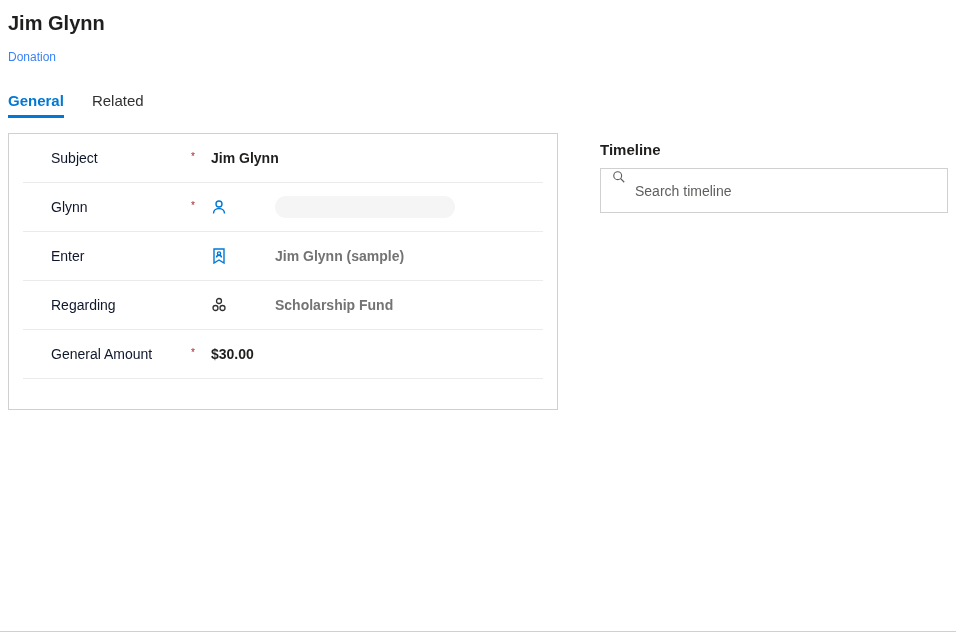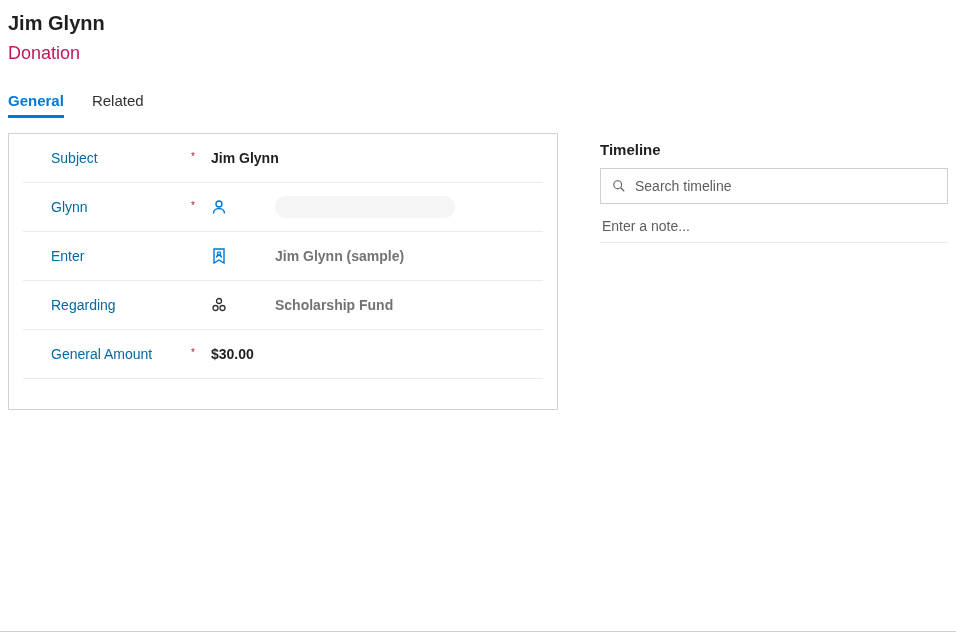--- a/index.html
+++ b/index.html
@@ -17,23 +17,23 @@
     }
     .header {
       padding: 12px 8px 4px 8px;
     }
     .record-title {
       font-size: 20px;
       font-weight: 600;
       color: #201f1e;
     }
     .record-subtitle {
-      font-size: 18px;
-      color: #be185d;
-      margin-top: 8px;
+      font-size: 12px;
+      color: #3b82f6;
+      margin-top: 15px;
     }
     .tabs {
       display: flex;
       gap: 28px;
       padding: 24px 8px 0 8px;
       border-bottom: 1px solid transparent;
     }
     .tab {
       font-size: 15px;
       color: #323130;
@@ -65,21 +65,21 @@
       padding: 0 0 0 28px;
       min-height: 49px;
       margin: 0 14px;
     }
     .form-row:first-child {
       border-top: none;
     }
     .form-label {
       width: 140px;
       font-size: 14px;
-      color: #0369a1;
+      color: #0f172a;
       flex-shrink: 0;
     }
     .required-marker {
       width: 20px;
       color: #a4262c;
       font-size: 10px;
       flex-shrink: 0;
       position: relative;
       top: -2px;
     }
@@ -117,23 +117,22 @@
       min-width: 340px;
     }
     .timeline-title {
       font-size: 15px;
       font-weight: 600;
       color: #201f1e;
       margin-bottom: 10px;
     }
     .search-box {
       display: flex;
-      align-items: center;
       border: 1px solid #d2d0ce;
-      height: 36px;
+      height: 45px;
       padding: 0 10px;
       gap: 8px;
       margin-bottom: 14px;
     }
     .search-input {
       border: none;
       outline: none;
       font-size: 14px;
       color: #605e5c;
       flex: 1;
@@ -235,17 +234,16 @@
     <div class="timeline-title">Timeline</div>
     <div class="search-box">
       <span class="icon">
         <svg viewBox="0 0 16 16" width="14" height="14" fill="none" stroke="#605e5c" stroke-width="1.3">
           <circle cx="6.5" cy="6.5" r="4.5"></circle>
           <line x1="10" y1="10" x2="14" y2="14"></line>
         </svg>
       </span>
       <input class="search-input" placeholder="Search timeline" style="">
     </div>
-    <div class="note-prompt">Enter a note...</div>
   </div>
 </div>
 
 <div class="bottom-divider"></div>
 
 </body></html>

